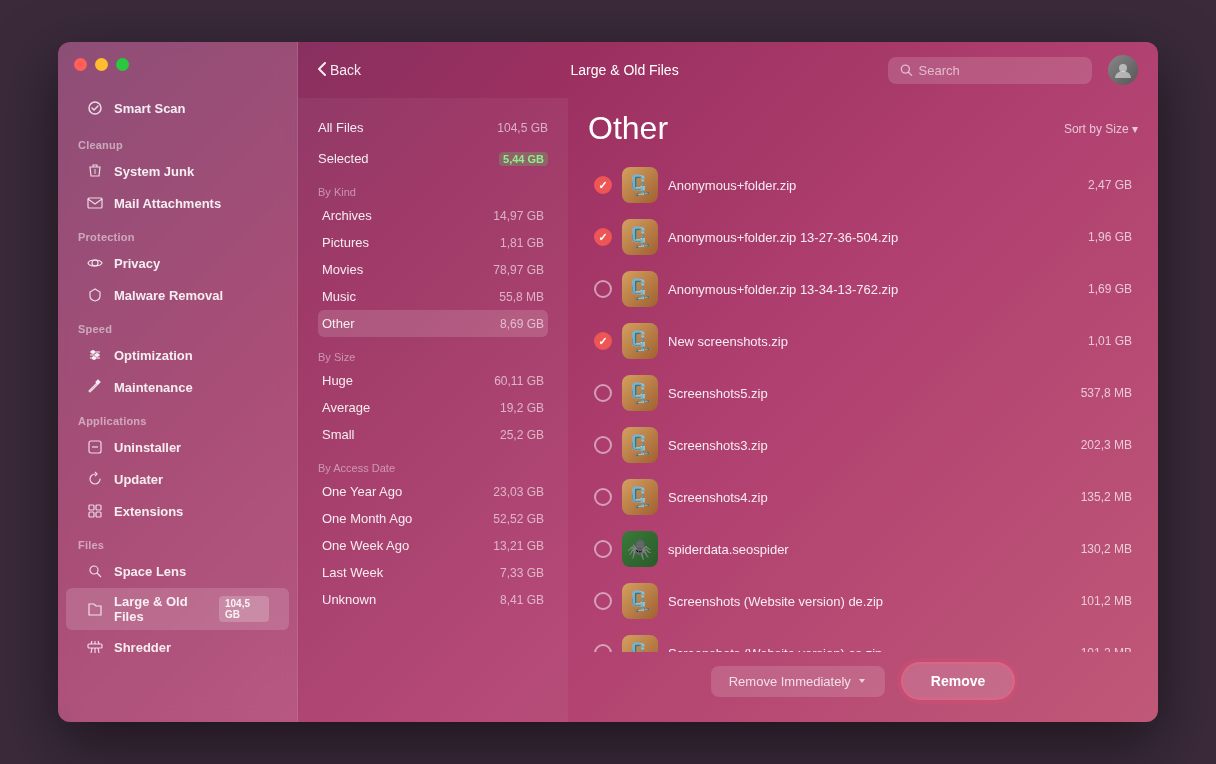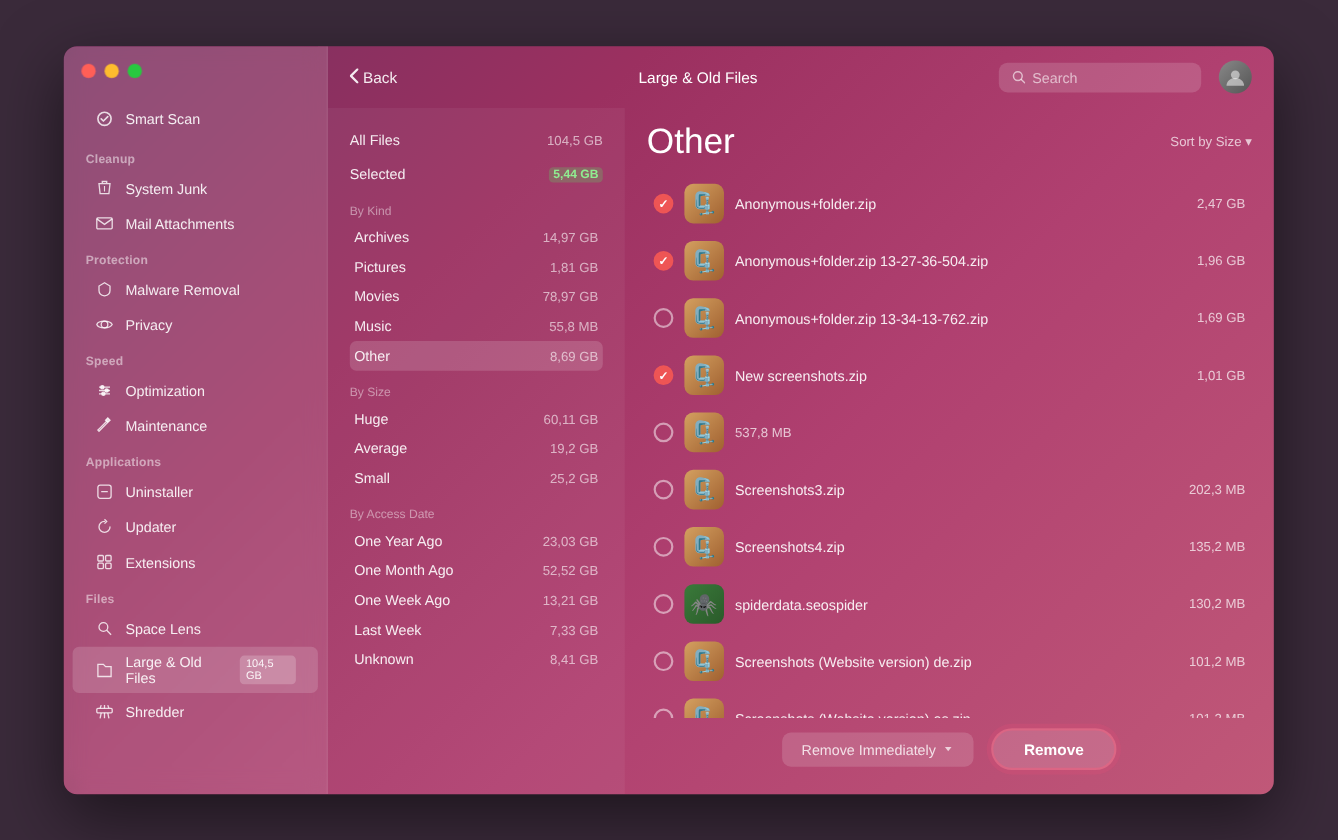--- a/index.html
+++ b/index.html
@@ -65,20 +65,21 @@
     .sidebar-item {
       display: flex;
       align-items: center;
       gap: 10px;
       padding: 6px 20px;
       cursor: pointer;
       border-radius: 6px;
       margin: 1px 8px;
       color: rgba(255,255,255,0.9);
       font-size: 13px;
+      font-weight: bold;
     }
     .sidebar-item.active {
       background: rgba(255,255,255,0.15);
     }
 
     .sidebar-icon {
       width: 18px;
       height: 18px;
       display: flex;
       align-items: center;
@@ -131,21 +132,21 @@
       font-weight: 500;
     }
 
     .search-bar {
       display: flex;
       align-items: center;
       background: rgba(255,255,255,0.15);
       border-radius: 8px;
       padding: 6px 12px;
       gap: 6px;
-      width: 184px;
+      width: 204px;
     }
 
     .search-bar input {
       background: none;
       border: none;
       outline: none;
       color: white;
       font-size: 13px;
       width: 100%;
     }
@@ -403,33 +404,33 @@
           <path d="M1 4l7 5 7-5"></path>
         </svg>
       </div>
       <span>Mail Attachments</span>
     </div>
 
     <div class="sidebar-section-label">Protection</div>
     <div class="sidebar-item">
       <div class="sidebar-icon">
         <svg width="16" height="16" viewBox="0 0 16 16" fill="none" stroke="rgba(255,255,255,0.8)" stroke-width="1.2">
-          <path d="M8 2L3 5v4c0 3 2.5 4.5 5 5 2.5-.5 5-2 5-5V5L8 2z"></path>
-        </svg>
-      </div>
-      <span>Malware Removal</span>
-    </div>
-    <div class="sidebar-item">
-      <div class="sidebar-icon">
-        <svg width="16" height="16" viewBox="0 0 16 16" fill="none" stroke="rgba(255,255,255,0.8)" stroke-width="1.2">
           <circle cx="8" cy="8" r="3"></circle>
           <path d="M1 8c1.5-4 12-4 14 0-2 4-12.5 4-14 0z"></path>
         </svg>
       </div>
       <span>Privacy</span>
+    </div>
+    <div class="sidebar-item">
+      <div class="sidebar-icon">
+        <svg width="16" height="16" viewBox="0 0 16 16" fill="none" stroke="rgba(255,255,255,0.8)" stroke-width="1.2">
+          <path d="M8 2L3 5v4c0 3 2.5 4.5 5 5 2.5-.5 5-2 5-5V5L8 2z"></path>
+        </svg>
+      </div>
+      <span>Malware Removal</span>
     </div>
 
     <div class="sidebar-section-label">Speed</div>
     <div class="sidebar-item">
       <div class="sidebar-icon">
         <svg width="16" height="16" viewBox="0 0 16 16" fill="none" stroke="rgba(255,255,255,0.8)" stroke-width="1.2">
           <line x1="3" y1="5" x2="13" y2="5"></line>
           <line x1="3" y1="8" x2="13" y2="8"></line>
           <line x1="3" y1="11" x2="13" y2="11"></line>
           <circle cx="6" cy="5" r="1.5" fill="rgba(255,255,255,0.8)"></circle>
@@ -650,20 +651,21 @@
                 <span class="check-mark">✓</span>
               </div>
             <div class="file-icon">🗜️</div>
             <span class="file-name">New screenshots.zip</span>
             <span class="file-size">1,01 GB</span>
           </div>
 
           <div class="file-item">
             <div class="file-checkbox"></div>
             <div class="file-icon">🗜️</div>
+            <span class="file-name">Screenshots5.zip</span>
             <span class="file-size">537,8 MB</span>
           </div>
 
           <div class="file-item">
             <div class="file-checkbox"></div>
             <div class="file-icon">🗜️</div>
             <span class="file-name">Screenshots3.zip</span>
             <span class="file-size">202,3 MB</span>
           </div>
 

